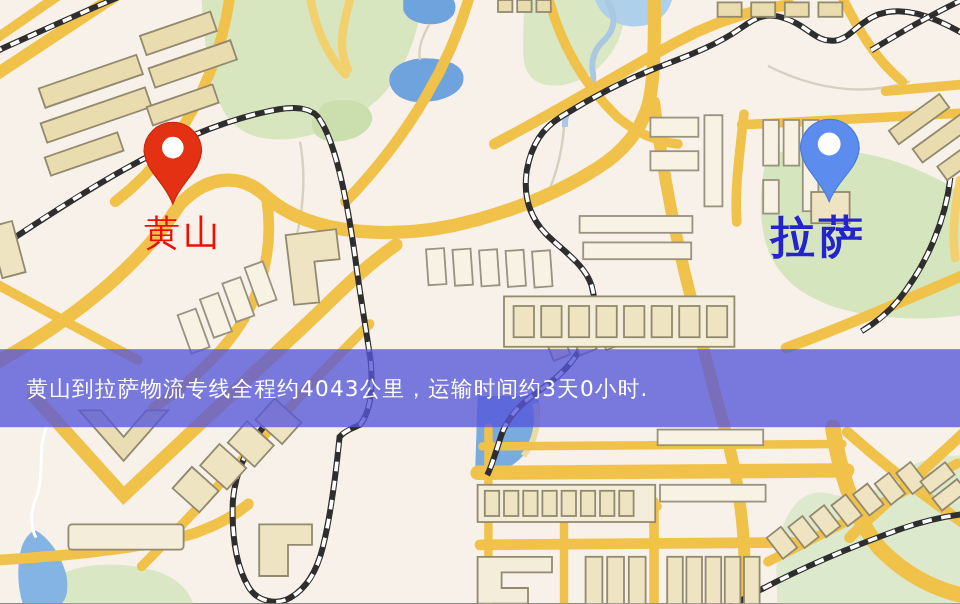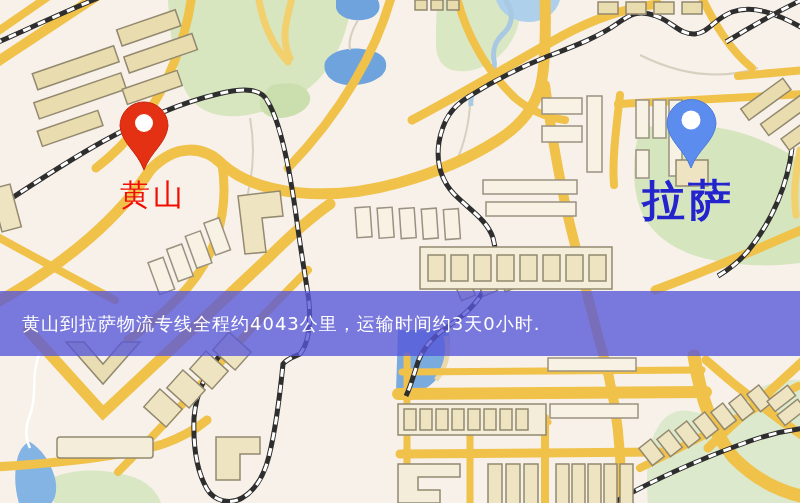--- a/index.html
+++ b/index.html
@@ -10,21 +10,21 @@
   .road2{fill:none;stroke:#f3d06e;stroke-linecap:round;}
   .rw-b{fill:none;stroke:#2e2e2e;stroke-width:5;}
   .rw-w{fill:none;stroke:#ffffff;stroke-width:3;stroke-dasharray:8 8;}
   .b1{fill:#efe4c2;stroke:#93896f;stroke-width:1.5;}
   .b2{fill:#f7f2e3;stroke:#9a9180;stroke-width:1.5;}
   .b3{fill:#e9dcae;stroke:#93896f;stroke-width:1.5;}
   .contour{fill:none;stroke:#d6d0c0;stroke-width:2;}
   .label{position:absolute;line-height:1;white-space:nowrap;letter-spacing:3px;
          text-shadow:0 0 1px rgba(255,255,255,.4);}
   .label-origin{left:92px;top:180px;font-size:30px;font-weight:500;margin-left:28px;}
-  .label-dest{left:642px;top:179px;font-size:43px;font-weight:700;}
+  .label-dest{left:642px;top:179px;font-size:37px;font-weight:700;}
   .banner{position:absolute;left:0;top:291px;width:800px;height:65px;
           display:flex;align-items:center;box-sizing:border-box;padding-left:22px;}
   .banner span{font-size:18px;letter-spacing:1px;}
 </style>
 </head>
 <body>
 
 <div class="screen">
 
   <svg width="800" height="503" viewBox="0 0 800 503">

